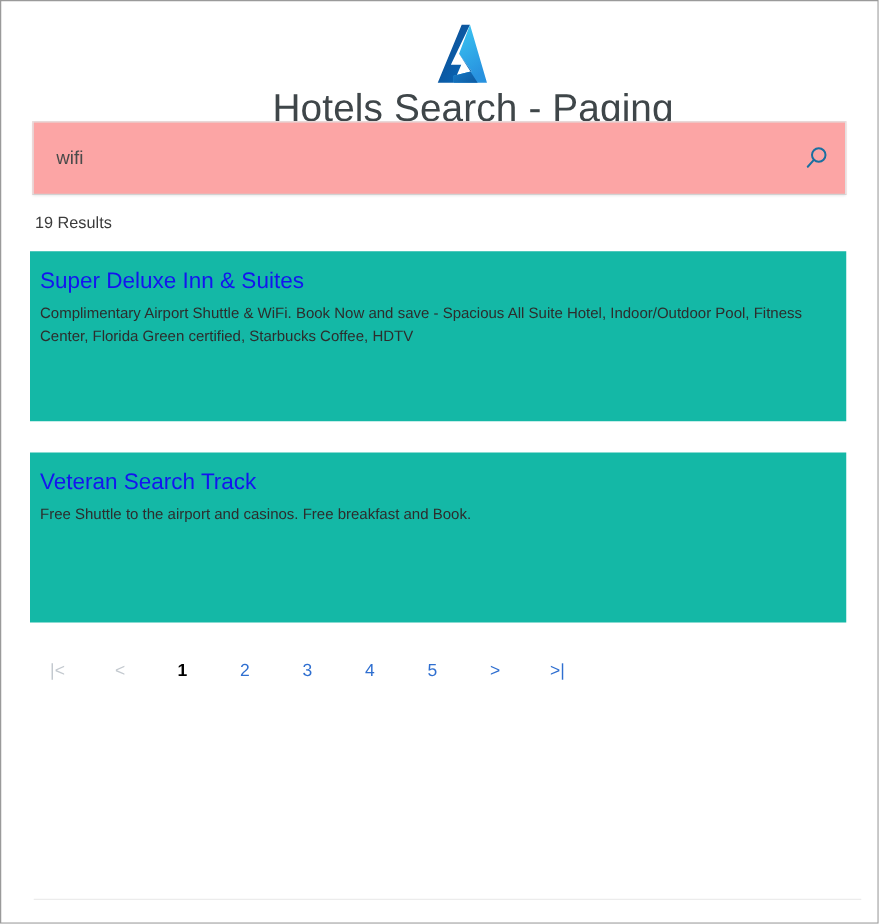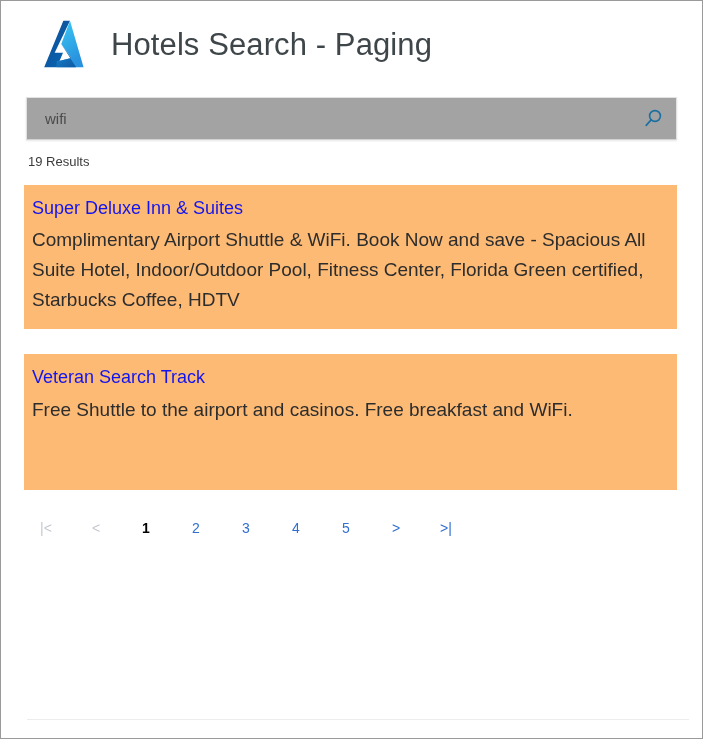--- a/index.html
+++ b/index.html
@@ -23,20 +23,21 @@
     overflow: hidden;
   }
 
   
   .app-header {
     display: flex;
     align-items: center;
     padding: 14px 0 0 34px;
     height: 72px;
     box-sizing: border-box;
+    flex-direction: column;
   }
   .brand-logo {
     width: 56px;
     height: 56px;
     flex: 0 0 56px;
     display: block;
   }
   .app-title {
     margin: 0 0 0 20px;
     font-size: 31px;
@@ -49,22 +50,22 @@
   }
 
   
   .search-wrap {
     margin: 24px 25px 0 25px;
   }
   .search-box {
     position: relative;
     display: flex;
     align-items: center;
-    height: 43px;
-    background: #a3a3a3;
+    height: 59px;
+    background: #fca5a5;
     border: 1px solid #e2e2e2;
     border-bottom-color: #d2d2d2;
     box-shadow: 0 1px 2px rgba(0,0,0,0.10);
     box-sizing: border-box;
   }
   .search-input {
     flex: 1 1 auto;
     border: 0;
     outline: none;
     background: transparent;
@@ -95,40 +96,40 @@
     font-size: 13px;
     color: #3b3b3b;
     font-family: "Liberation Sans", sans-serif;
   }
 
   
   .results-list {
     margin: 13px 25px 0 23px;
   }
   .result-card {
-    background: #fdba74;
+    background: #14b8a6;
     min-height: 136px;
     box-sizing: border-box;
     padding: 12px 14px 14px 8px;
     margin-bottom: 25px;
   }
   .result-title {
     display: block;
     margin: 0 0 5px 0;
     font-size: 18px;
     font-weight: 400;
     color: #1414ef;
     text-decoration: none;
     font-family: "Liberation Sans", sans-serif;
     cursor: pointer;
     line-height: 1.3;
   }
   .result-desc {
     margin: 0;
-    font-size: 19px;
+    font-size: 12px;
     line-height: 1.58;
     color: #2d2d2d;
     font-family: "Liberation Sans", sans-serif;
     max-width: 625px;
   }
 
   
   .pagination {
     display: flex;
     align-items: center;
@@ -211,21 +212,21 @@
   <div class="results-list">
 
     <div class="result-card">
       <a class="result-title" href="#">Super Deluxe Inn &amp; Suites</a>
       <p class="result-desc">Complimentary Airport Shuttle &amp; WiFi.  Book Now and save - Spacious All Suite Hotel, Indoor/Outdoor Pool, Fitness Center, Florida Green certified, Starbucks Coffee, HDTV</p>
     </div>
 
 
     <div class="result-card">
       <a class="result-title" href="#">Veteran Search Track</a>
-      <p class="result-desc">Free Shuttle to the airport and casinos.  Free breakfast and WiFi.</p>
+      <p class="result-desc">Free Shuttle to the airport and casinos.  Free breakfast and Book.</p>
     </div>
 
   </div>
 
   <div class="pagination">
     <a class="page-link is-disabled" href="#">|&lt;</a>
     <a class="page-link is-disabled" href="#">&lt;</a>
     <a class="page-link is-current" href="#">1</a>
     <a class="page-link" href="#">2</a>
     <a class="page-link" href="#">3</a>

